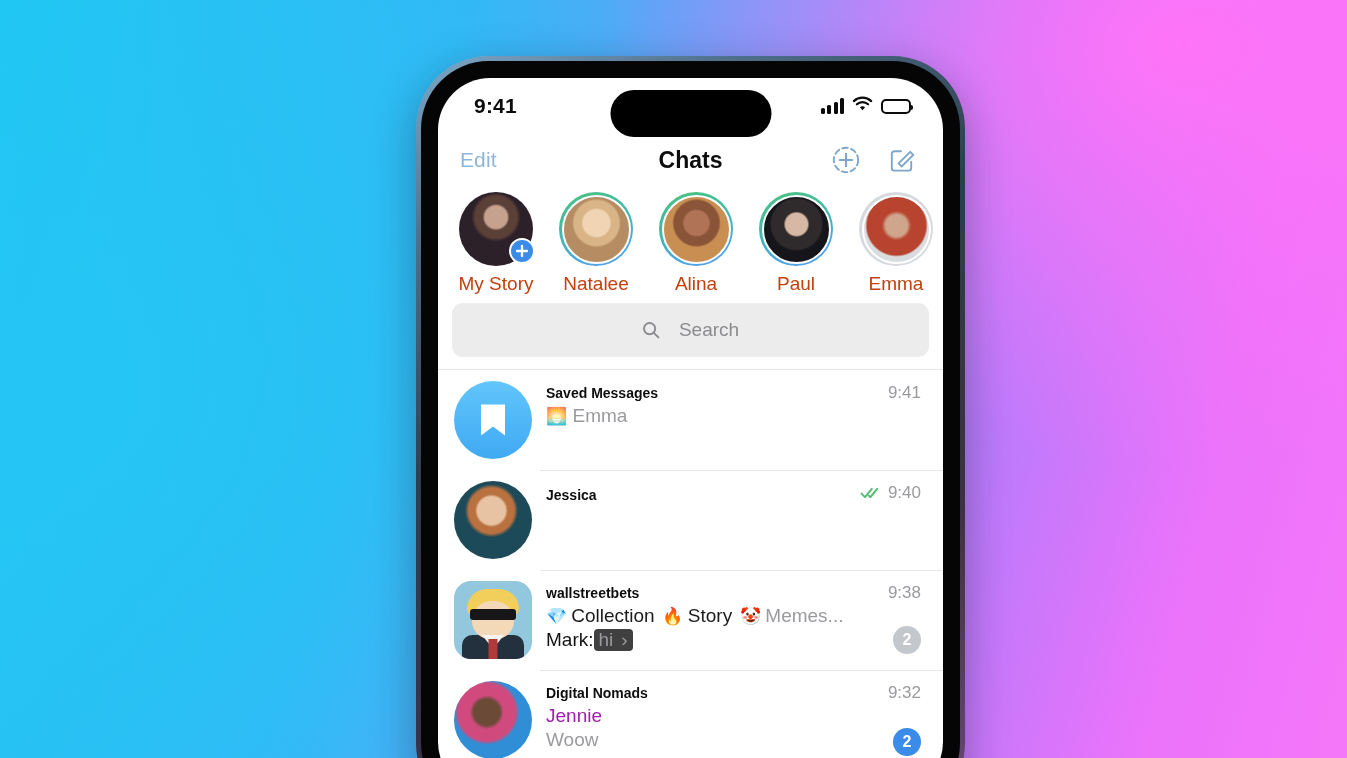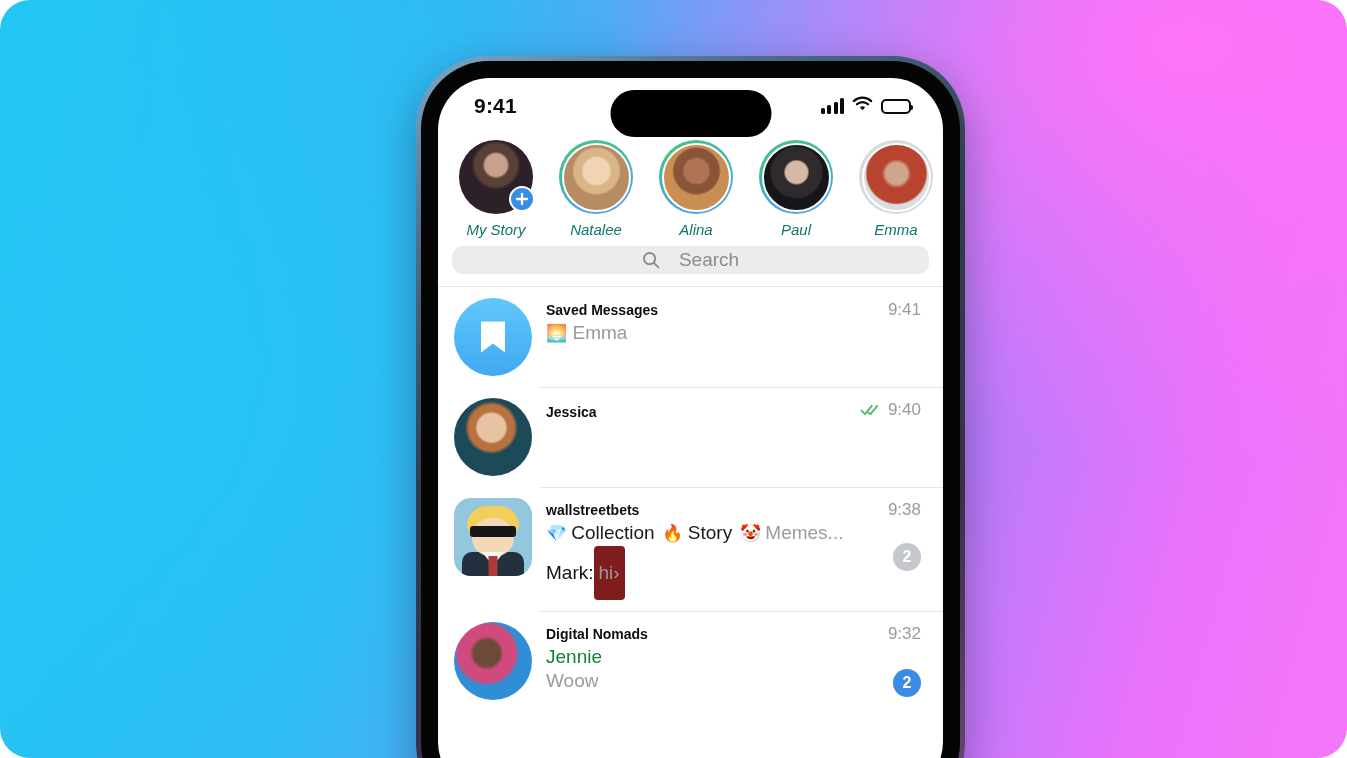--- a/index.html
+++ b/index.html
@@ -11,21 +11,20 @@
 
   
   #backdrop {
     position: relative;
     width: 1347px; height: 758px;
     background:
       radial-gradient(ellipse 70% 90% at 88% 6%, #ff74f8 0%, rgba(255,116,248,0) 62%),
       radial-gradient(ellipse 90% 110% at 2% 52%, #25c6f5 0%, rgba(37,198,245,0) 68%),
       linear-gradient(105deg, #1fc8f2 0%, #33b7f5 30%, #6f9cf8 52%, #b57bfb 70%, #ea73fb 86%, #f577f9 100%);
     overflow: hidden;
-    border-radius: 30px;
   }
 
   
   #phone-device {
     position: absolute;
     left: 416px; top: 56px;
     width: 549px; height: 760px;
     border-radius: 72px;
     background: linear-gradient(150deg, #7ea8c8 0%, #4d6d88 18%, #2e3e4e 40%, #3b2f49 70%, #6c4a78 100%);
     padding: 5px;
@@ -121,43 +120,42 @@
   .story-av {
     width: 100%; height: 100%;
     border-radius: 50%;
     border: 2.5px solid #fff;
     overflow: hidden;
     position: relative;
   }
   .story-ring.none .story-av { border: none; }
   .story-name {
     margin-top: 7px;
-    font-size: 15px; color: #0f766e;
+    font-size: 19px; color: #c2410c;
     white-space: nowrap;
-    font-style: italic;
   }
   #add-story-badge {
     position: absolute; right: -2px; bottom: 2px;
     width: 26px; height: 26px; border-radius: 50%;
     background: #3b8ce8; border: 2.5px solid #fff;
     display: flex; align-items: center; justify-content: center;
   }
   #add-story-badge svg { width: 14px; height: 14px; }
 
   
   .av-mystory { background: radial-gradient(circle at 50% 34%, #c6a28e 0 18%, #5b4038 22% 34%, #2c2029 40% 100%), linear-gradient(160deg,#4a3a3c,#1e1a1e); }
   .av-natalee { background: radial-gradient(circle at 50% 40%, #f0d4b4 0 26%, #d9b487 30% 44%, #b68d63 48% 100%), linear-gradient(180deg,#e6dccb,#8c7a63); }
   .av-alina   { background: radial-gradient(circle at 50% 40%, #b07355 0 24%, #8a5438 28% 44%, #c98f52 48% 100%), linear-gradient(180deg,#e8c37c,#9a5d3c); }
   .av-paul    { background: radial-gradient(circle at 50% 42%, #d6b8a4 0 22%, #2f2a2c 26% 50%, #16151a 54% 100%), linear-gradient(180deg,#3a3438,#111015); }
   .av-emma    { background: radial-gradient(circle at 50% 44%, #cfa68c 0 22%, #b8442f 30% 60%, #d9dde0 64% 100%), linear-gradient(180deg,#cfd6da,#c24a33); }
 
   
   #search-wrap { padding: 2px 14px 12px; }
   #search-field {
-    height: 28px; border-radius: 11px;
+    height: 54px; border-radius: 11px;
     background: #ececec;
     display: flex; align-items: center; justify-content: center; gap: 19px;
   }
   #search-icon { width: 18px; height: 18px; color: #8b8b8f; }
   #search-placeholder { font-size: 19px; color: #8b8b8f; }
 
   
   #chat-list { border-top: 1px solid #e6e6e8; }
   .chat-row {
     display: flex; align-items: flex-start;
@@ -203,22 +201,22 @@
     white-space: nowrap; overflow: hidden; text-overflow: ellipsis;
     margin-top: 2px;
   }
   .chat-sub .emoji { font-size: 17px; }
   .chat-sub .label-dark { color: #131313; }
   .chat-sub-row { display: flex; align-items: center; }
   .topic-chip { display: inline-flex; align-items: center; gap: 4px; margin-right: 8px; }
   .topic-chip .tname { color: #1b1b1b; }
   .topic-chip.muted .tname { color: #9a9a9f; }
   .reply-chip {
-    display: inline-flex; align-items: center; gap: 0;
-    background: #7f1d1d; border-radius: 4px; padding: 16px 5px;
+    display: inline-flex; align-items: center; gap: 8px;
+    background: #404040; border-radius: 4px; padding: 0 5px;
     color: #9a9a9f;
   }
   .badge {
     min-width: 28px; height: 28px; padding: 0 8px;
     border-radius: 14px;
     display: flex; align-items: center; justify-content: center;
     font-size: 16px; font-weight: bold; color: #fff;
   }
   .badge.muted { background: #c4c7cc; }
   .badge.active { background: #3b8ce8; }
@@ -256,20 +254,38 @@
                 <path d="M4.9 8.3a8.2 8.2 0 0 1 11.2 0" stroke="#0b0b0b" stroke-width="2.2" stroke-linecap="round"></path>
                 <path d="M1.8 5.1a12.8 12.8 0 0 1 17.4 0" stroke="#0b0b0b" stroke-width="2.2" stroke-linecap="round"></path>
               </svg>
             </span>
             <span id="battery-shell">
               <span id="battery-fill"></span>
             </span>
           </div>
         </div>
 
+        <div id="nav-bar">
+          <span id="edit-button">Edit</span>
+          <span id="nav-title">Chats</span>
+          <div id="nav-actions">
+            <span class="nav-icon">
+              <svg viewBox="0 0 30 30" fill="none">
+                <circle cx="15" cy="15" r="12.2" stroke="currentColor" stroke-width="1.9" stroke-dasharray="5.5 3.4" stroke-linecap="round"></circle>
+                <path d="M15 8.8v12.4M8.8 15h12.4" stroke="currentColor" stroke-width="2.1" stroke-linecap="round"></path>
+              </svg>
+            </span>
+            <span class="nav-icon">
+              <svg viewBox="0 0 30 30" fill="none">
+                <path d="M24.2 16.6V23a2.6 2.6 0 0 1-2.6 2.6H7.4A2.6 2.6 0 0 1 4.8 23V8.8a2.6 2.6 0 0 1 2.6-2.6h6.6" stroke="currentColor" stroke-width="1.9" stroke-linecap="round"></path>
+                <path d="M11.6 18.4l11.6-11.6 3.1 3.1-11.6 11.6z" stroke="currentColor" stroke-width="1.9" stroke-linejoin="round"></path>
+              </svg>
+            </span>
+          </div>
+        </div>
 
         <div id="stories-row">
           <div class="story-item">
             <div class="story-ring none">
               <div class="story-av av-mystory"></div>
               <div id="add-story-badge">
                 <svg viewBox="0 0 14 14" fill="none">
                     <path d="M7 2v10M2 7h10" stroke="#fff" stroke-width="2.3" stroke-linecap="round"></path>
                   </svg>
               </div>
@@ -405,21 +421,21 @@
 
           <div class="chat-row">
             <div class="chat-avatar av-nomads"></div>
             <div class="chat-body">
               <div class="chat-title-line">
                 <span class="chat-title">Digital Nomads</span>
                 <span class="chat-meta">
                   <span class="chat-time">9:32</span>
                 </span>
               </div>
-              <div class="chat-sub" style="color:#15803d">Jennie</div>
+              <div class="chat-sub" style="color:#a21caf">Jennie</div>
               <div class="chat-sub">Woow</div>
             </div>
             <div style="position:absolute; right:22px; top:58px;">
               <span class="badge active">2</span>
             </div>
           </div>
 
         </div>
 
       </div>

